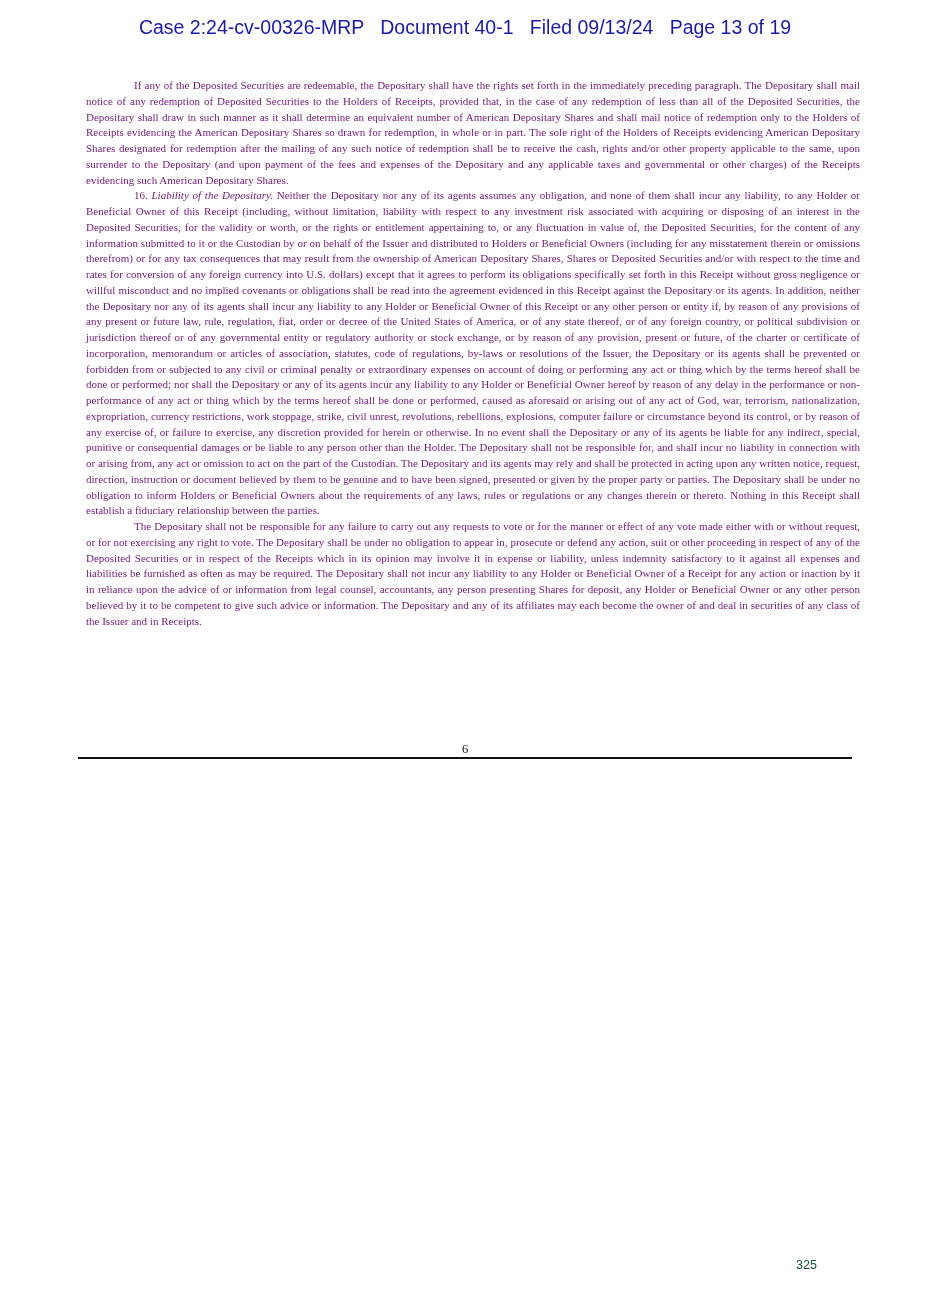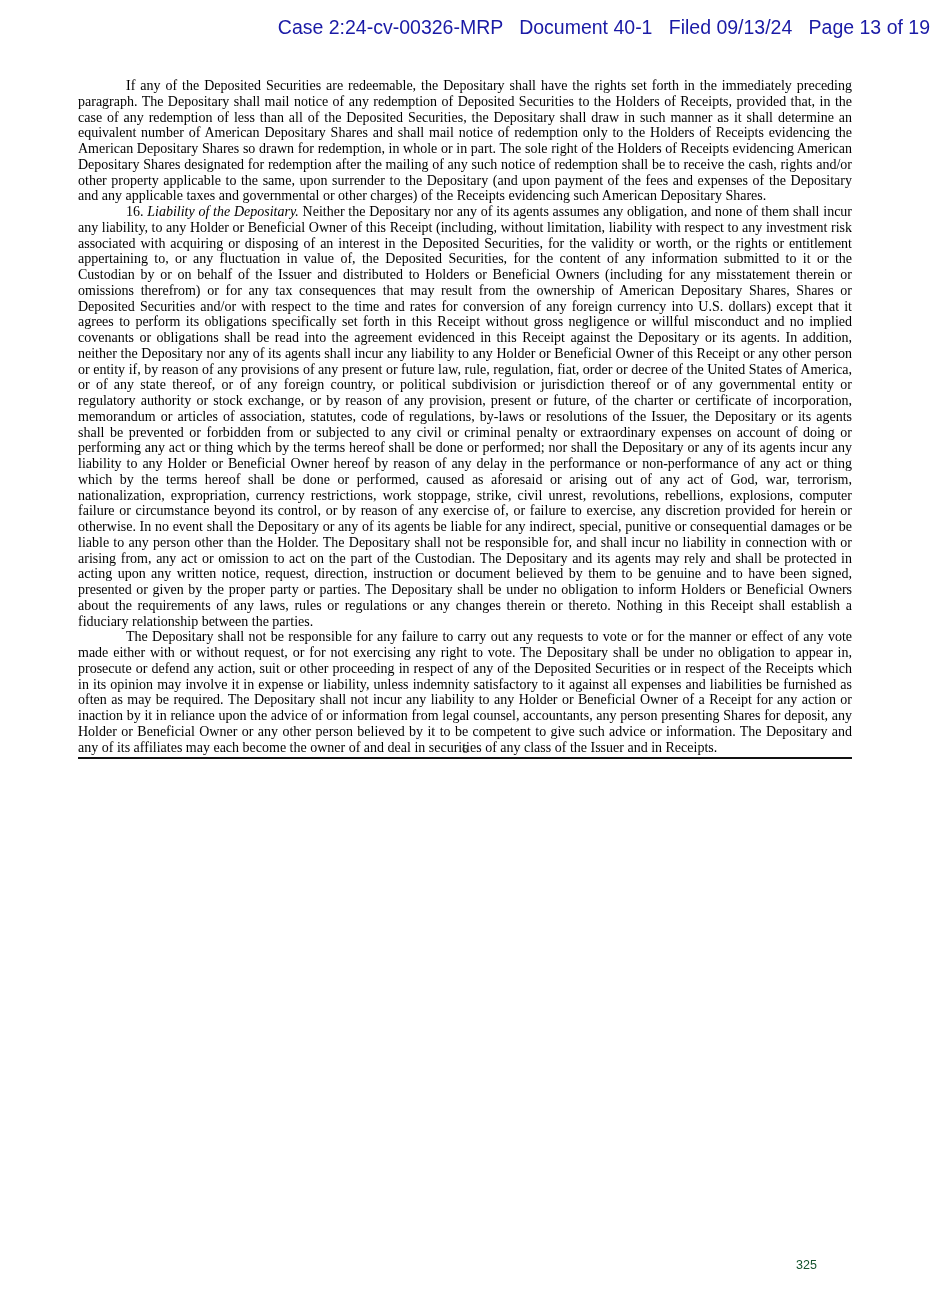--- a/index.html
+++ b/index.html
@@ -1,25 +1,25 @@
 <!DOCTYPE html>
 <html><head>
   <meta charset="utf-8">
   <style>
     html, body { margin: 0; padding: 0; background: #ffffff; }
     body { width: 930px; height: 1316px; position: relative; overflow: hidden; }
     .header {
-      position: absolute; top: 16px; left: 0; width: 930px; text-align: right;
+      position: absolute; top: 16px; left: 0; width: 930px; text-align: center;
       font-family: "Liberation Sans", sans-serif; font-size: 19.5px; color: #1a1aa6;
       white-space: pre; letter-spacing: 0;
     }
     .body-text {
-      position: absolute; top: 78px; left: 78px; width: 774px;
-      font-family: "Liberation Serif", serif; font-size: 14px; line-height: 15.75px;
-      color: #000000; text-align: justify;
+      position: absolute; top: 78px; left: 86px; width: 774px;
+      font-family: "Liberation Serif", serif; font-size: 11px; line-height: 15.75px;
+      color: #701a75; text-align: justify;
     }
     .body-text p { margin: 0; text-indent: 48px; }
     .section-num { }
     .section-title { font-weight: normal; font-style: italic; }
     .page-num {
       position: absolute; top: 742px; left: 0; width: 930px; text-align: center;
       font-family: "Liberation Serif", serif; font-size: 12.5px; color: #111;
     }
     .rule {
       position: absolute; top: 757px; left: 78px; width: 774px; height: 0;

